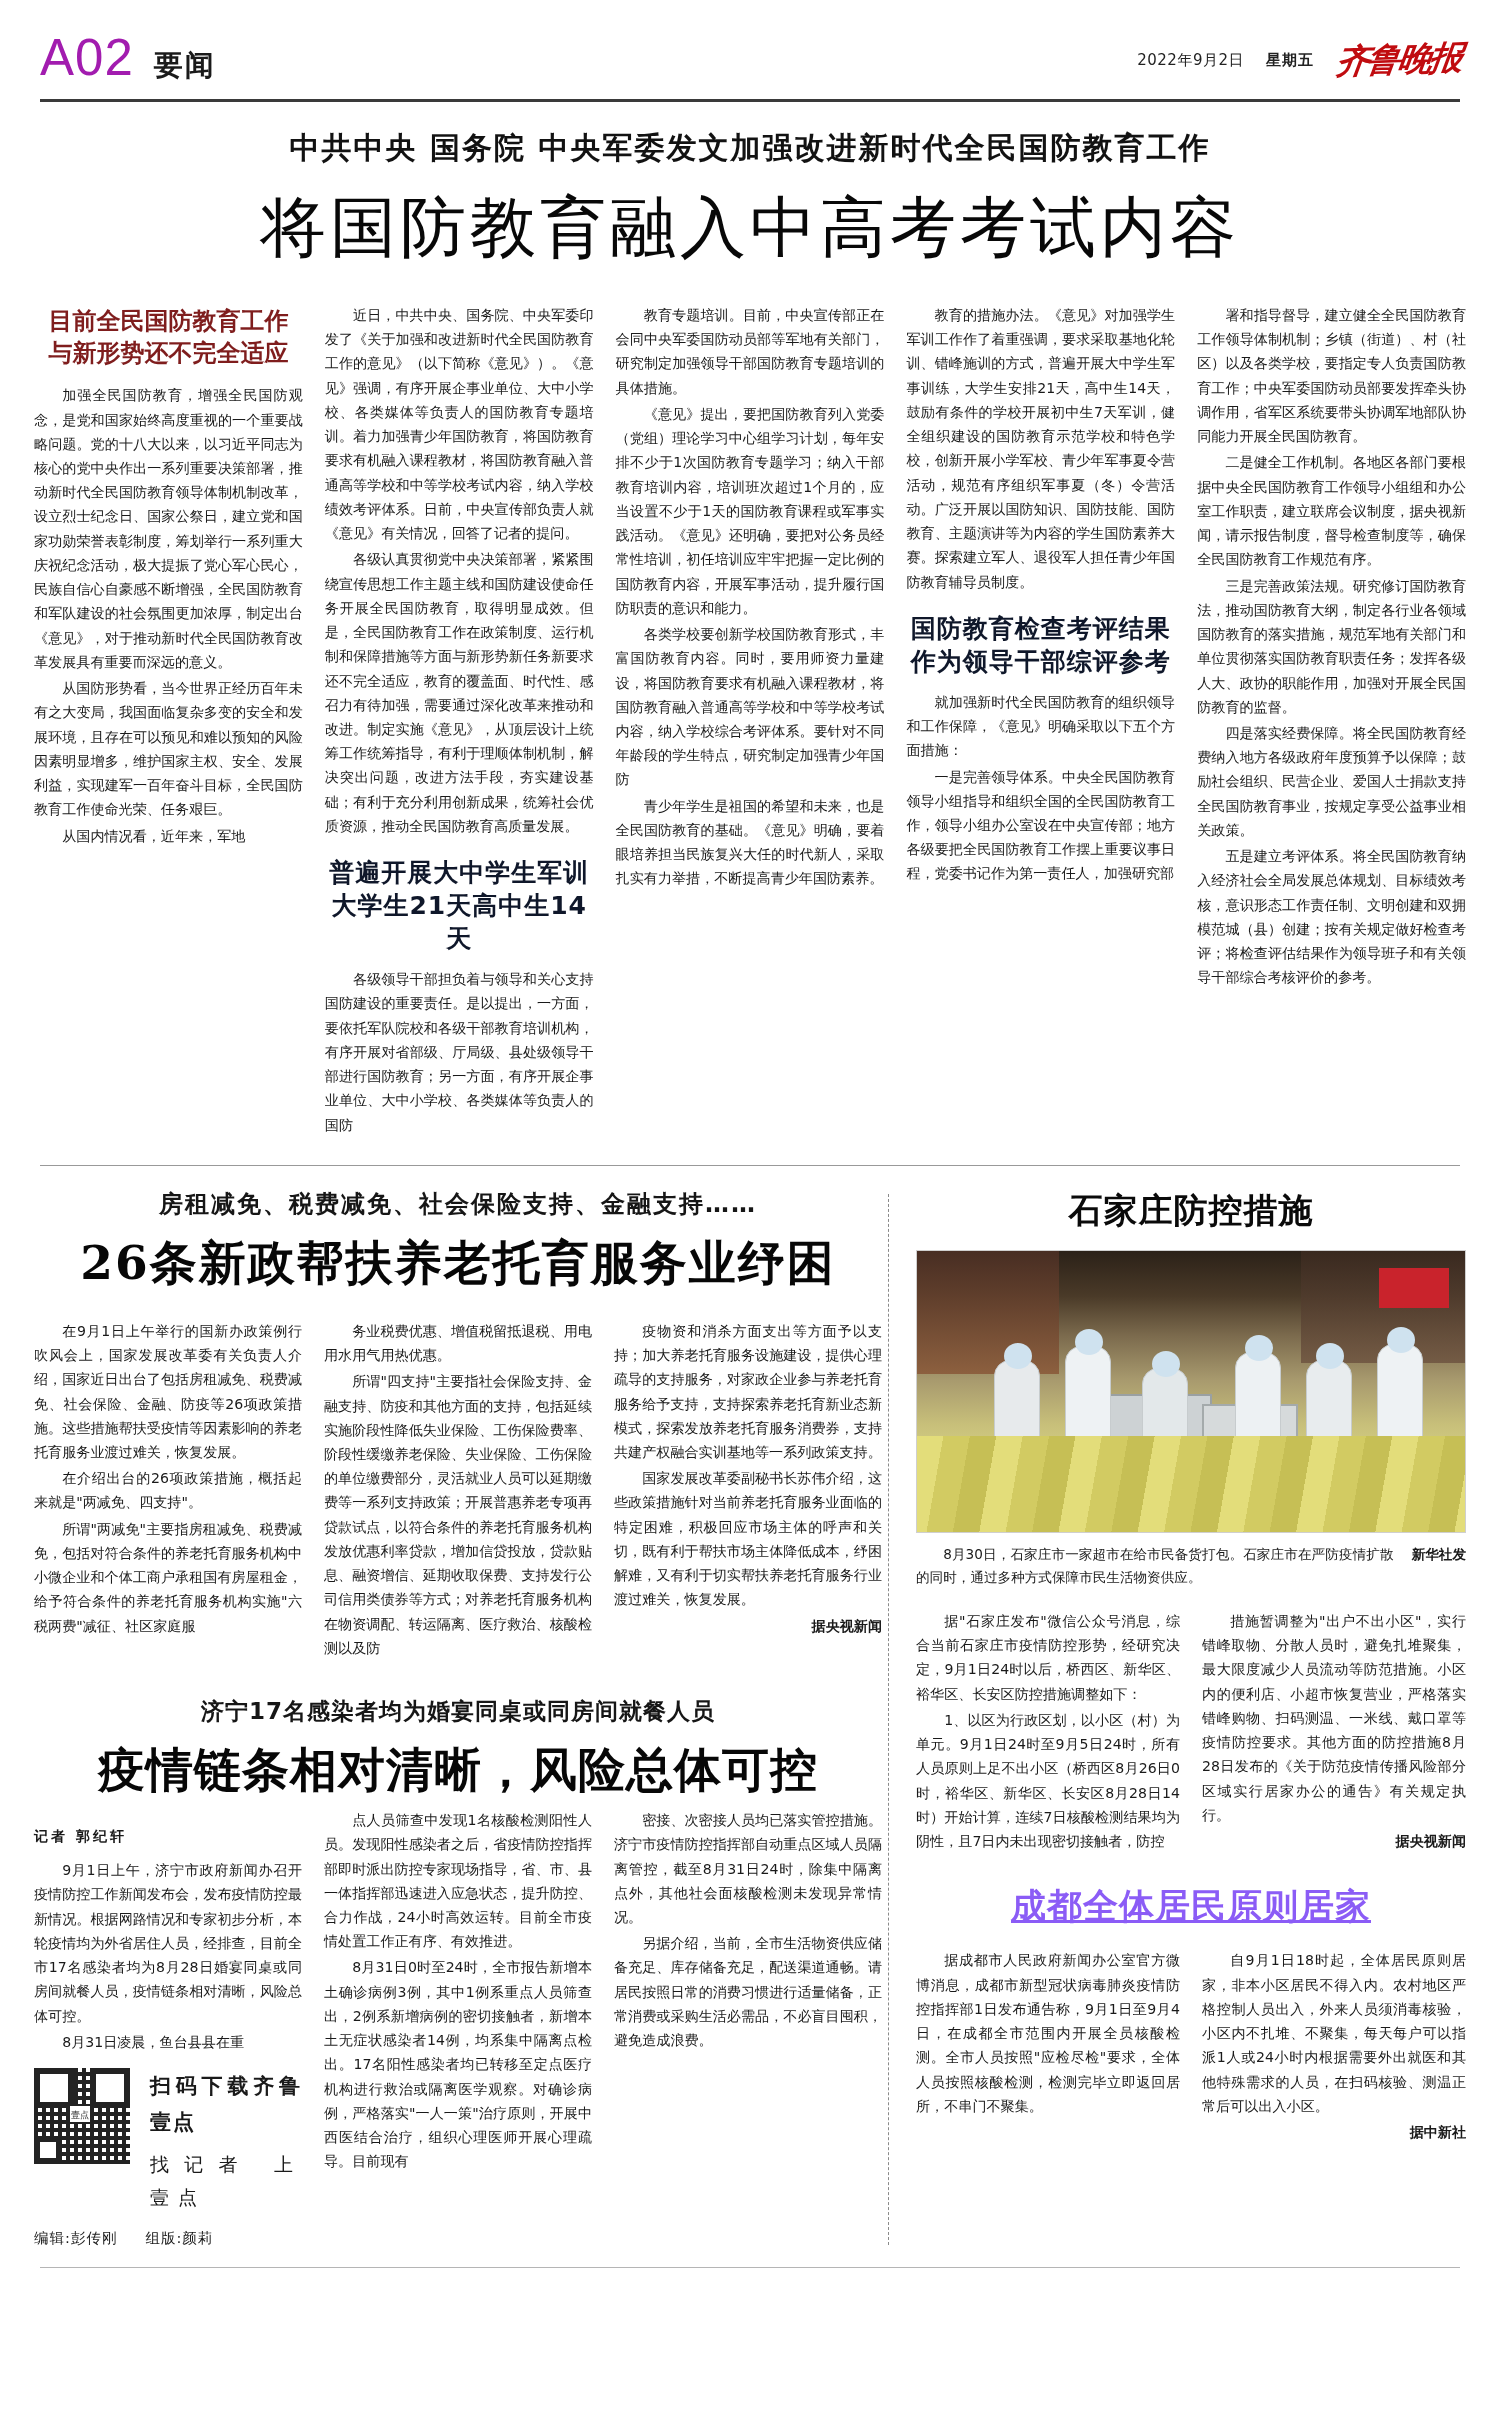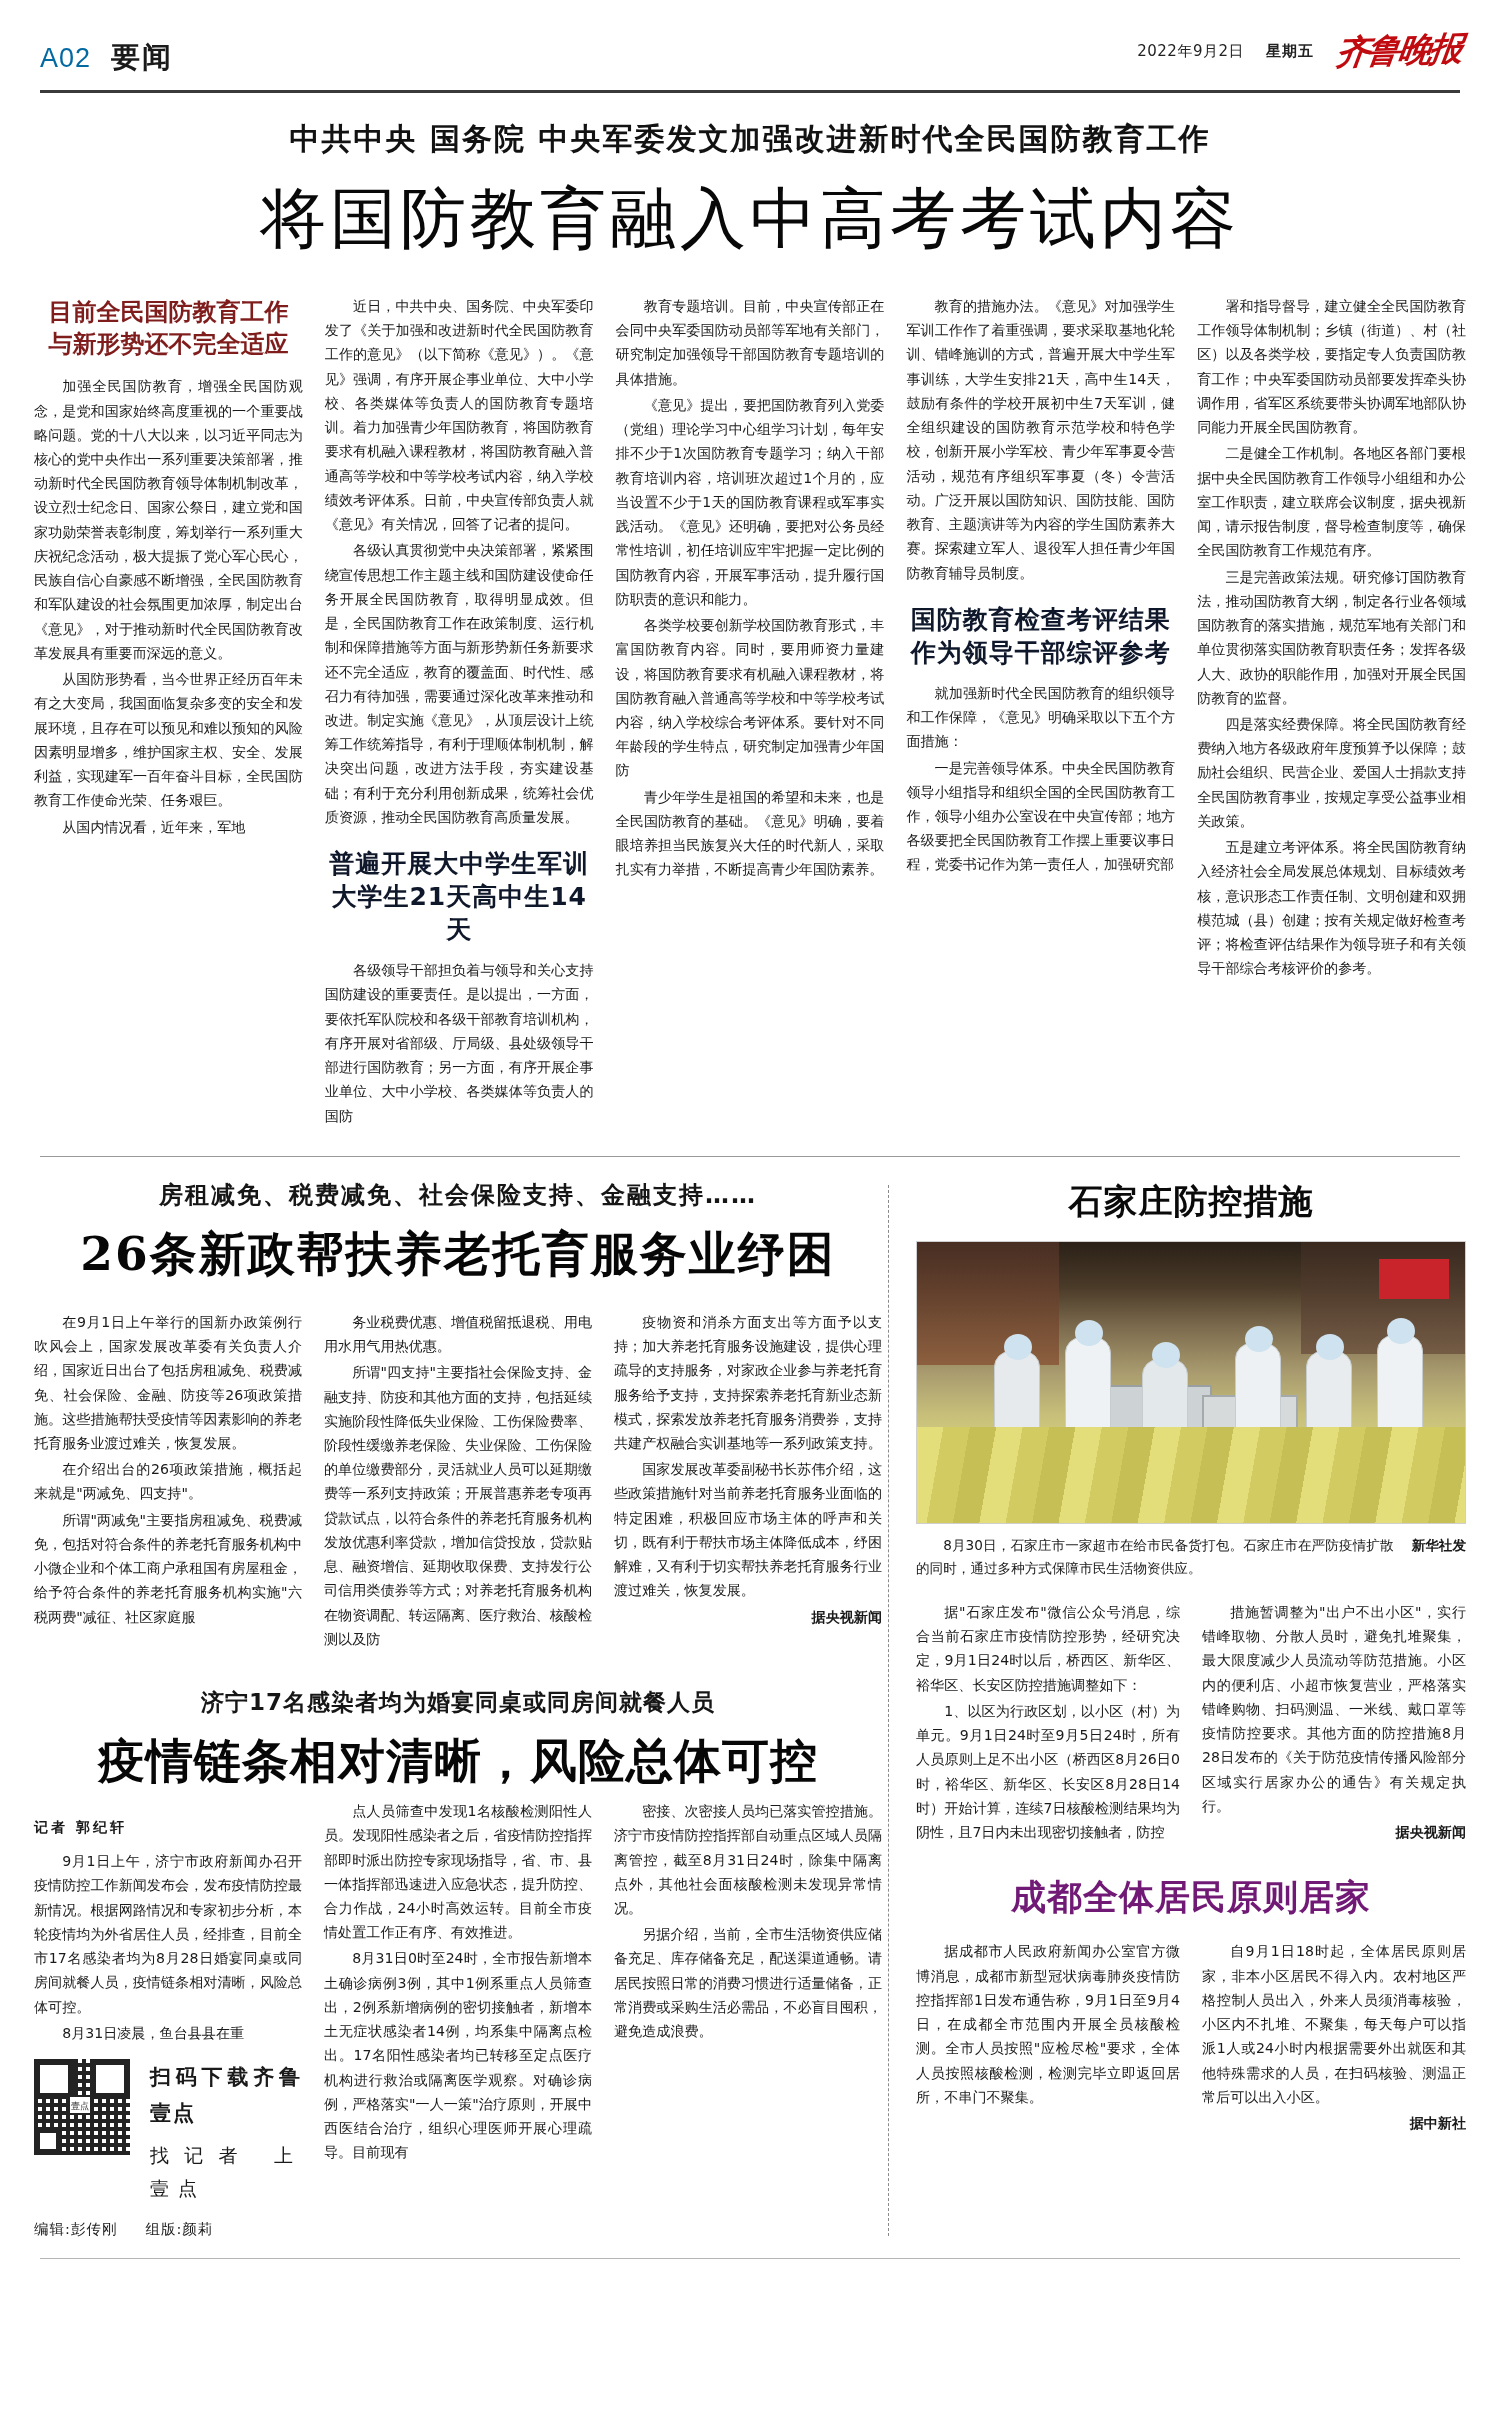--- a/index.html
+++ b/index.html
@@ -11,21 +11,21 @@
     color:#111;
     position:relative;
     overflow:hidden;
   }
   .page { position:relative; width:1500px; height:2414px; padding:0 34px; }
 
   
   .masthead { display:flex; align-items:flex-end; justify-content:space-between;
     padding:28px 6px 8px 6px; }
   .mh-left { display:flex; align-items:baseline; gap:20px; }
-  .folio { font-size:27px; font-weight:400; letter-spacing:1px; color:#0369a1;
+  .folio { font-size:51px; font-weight:400; letter-spacing:1px; color:#a21caf;
     font-family:"Liberation Sans",sans-serif; }
   .section-name { font-size:29px; font-weight:700; color:#1a1a1a; letter-spacing:2px; }
   .mh-right { display:flex; align-items:center; gap:22px; padding-bottom:4px; }
   .mh-date { font-size:15px; color:#222; letter-spacing:0.5px; }
   .mh-week { font-size:15px; color:#222; font-weight:700; letter-spacing:1px; }
   .logo { font-size:34px; color:#c00c10; font-weight:700; font-style:italic;
     font-family:"DejaVu Serif","Liberation Serif",serif; letter-spacing:-3px;
     transform:skewX(-9deg) rotate(-2deg); white-space:nowrap; }
   .rule-top { border-top:3px solid #3a3a3a; margin:4px 6px 0 6px; }
 
@@ -93,21 +93,21 @@
   .photo .crate2 { position:absolute; bottom:29%; left:52%; width:96px; height:46px;
     background:#d6dadb; border:2px solid #a4aaab; }
   .photo .banner { position:absolute; top:6%; right:3%; width:70px; height:40px;
     background:#c9232c; }
   .ph-cap { font-size:13.6px; line-height:1.7; text-align:justify; margin-top:10px;
     color:#1a1a1a; text-indent:2em; }
   .ph-cap .credit { float:right; text-indent:0; font-weight:700; margin-left:18px; }
   .ph-body { display:grid; grid-template-columns:1fr 1fr; gap:0 22px; margin-top:20px; }
 
   .cd-title { text-align:center; font-size:35px; font-weight:700; letter-spacing:1px;
-    color:#701a75; font-family:"DejaVu Serif","Liberation Serif",serif; }
+    color:#8b5cf6; font-family:"DejaVu Serif","Liberation Serif",serif;text-decoration:underline; }
   .cd-title2 { text-align:center; font-size:35px; font-weight:700; letter-spacing:1px;
     margin-top:6px; color:#0a0a0a; font-family:"DejaVu Serif","Liberation Serif",serif; }
   .cd-body { display:grid; grid-template-columns:1fr 1fr; gap:0 22px; margin-top:18px; }
 
   
   .bot-kicker { text-align:center; font-size:23px; font-weight:700; letter-spacing:1px;
     color:#161616; }
   .bot-title { text-align:center; font-size:47px; font-weight:700; letter-spacing:1px;
     margin-top:12px; color:#070707; font-family:"DejaVu Serif","Liberation Serif",serif; }
   .byline { font-size:14px; font-weight:700; margin-top:16px; letter-spacing:3px; }

